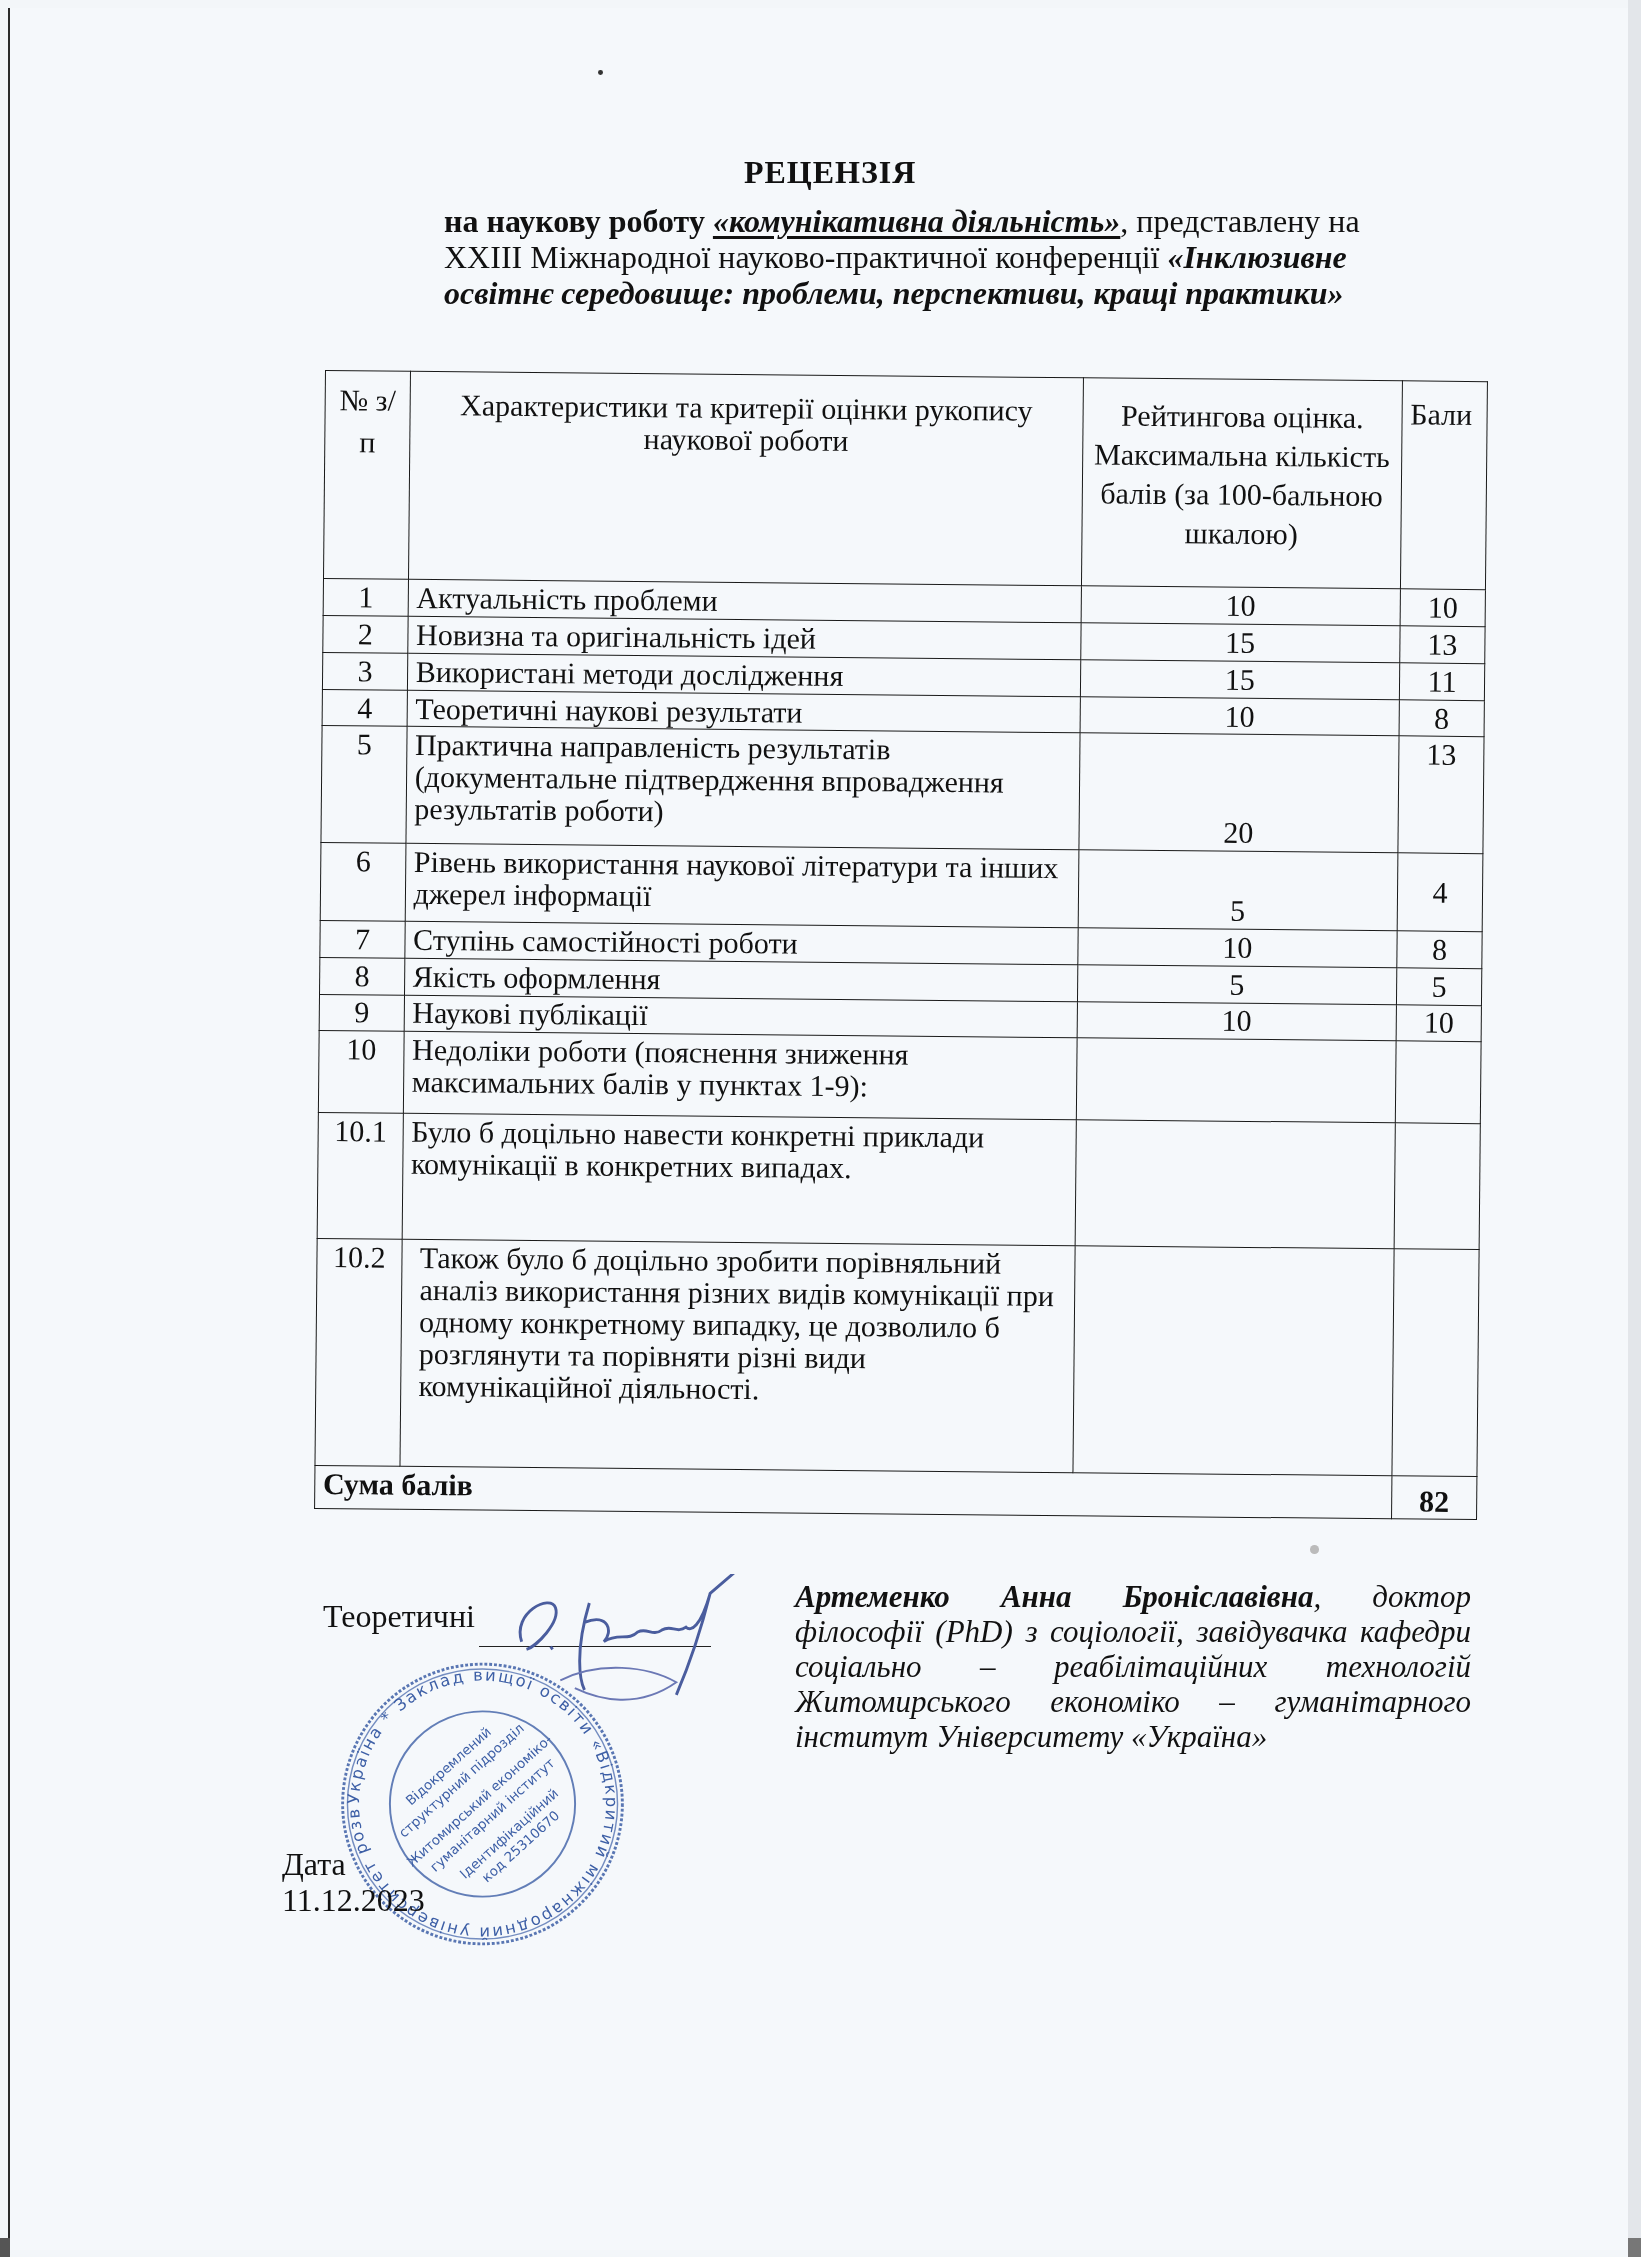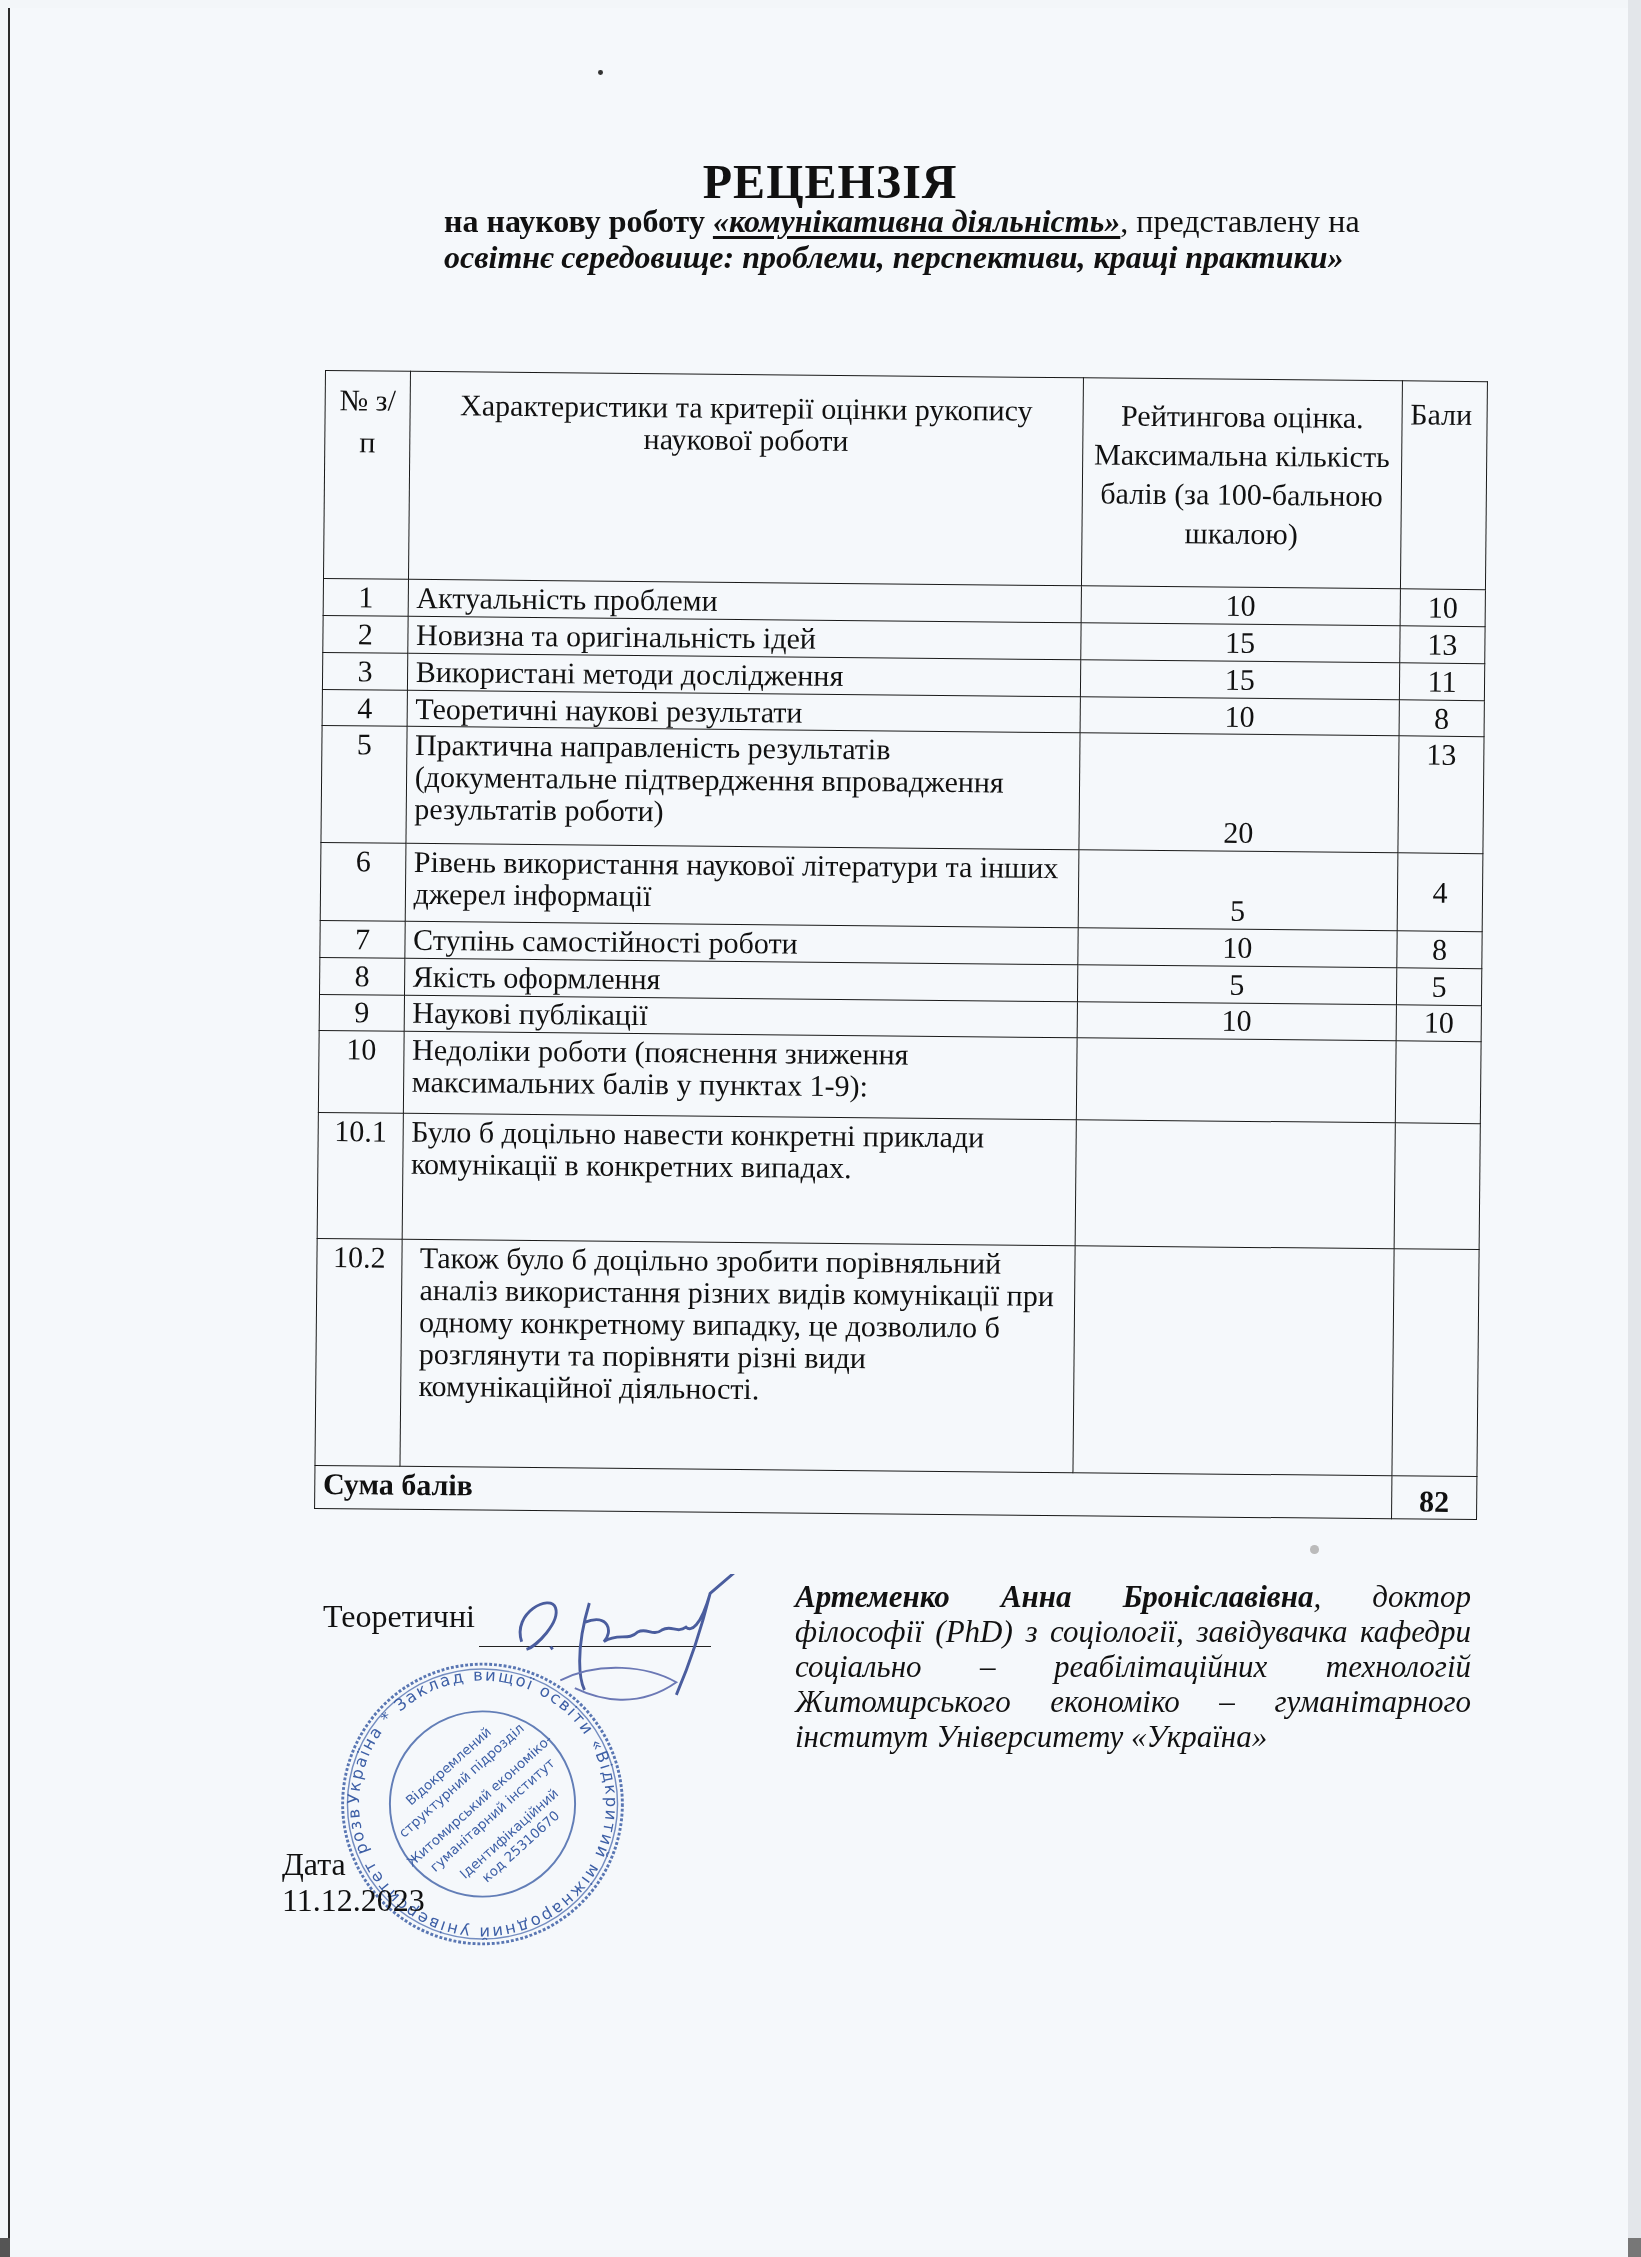--- a/index.html
+++ b/index.html
@@ -14,21 +14,21 @@
     background:#f5f8fb;
     border-left:2.9px solid #2b2b2b;
   }
   .edge-right { position:absolute; right:0; top:0; width:13.5px; height:2257px; background:#e3e6ea; }
   .edge-bottom-left { position:absolute; left:0; bottom:0; width:9.7px; height:19.3px; background:#555; }
   .edge-bottom-right { position:absolute; right:0; bottom:0; width:13.5px; height:19.3px; background:#777; }
   .speck { position:absolute; width:4.8px; height:4.8px; border-radius:50%; background:#333; }
 
   .title {
     position:absolute; left:0; width:1641px; top:154px; text-align:center;
-    font-family:"Liberation Serif", serif; font-weight:bold; font-size:48px;
+    font-family:"Liberation Serif", serif; font-weight:bold; font-size:32px;
     letter-spacing:1px; padding-left:19.3px; box-sizing:border-box;
   }
   .intro { position:absolute; left:444px; width:1014px; top:203px; font-size:32px; line-height:36px; }
   .intro .line { display:block; white-space:nowrap; }
   .intro .l1 { font-weight:bold; }
   .intro .l1 .u { font-style:italic; text-decoration:underline; text-underline-offset:3.9px; }
   .intro .l1 .rest { font-weight:normal; }
   .intro .l2 { padding-left:44px; }
   .intro .bi { font-weight:bold; font-style:italic; }
 
@@ -76,20 +76,21 @@
 <div class="edge-right"></div>
 <div class="edge-bottom-left"></div>
 <div class="edge-bottom-right"></div>
 <div class="speck" style="left:598px;top:70px;"></div>
 <div class="speck" style="left:1310px;top:1545px;width:8.7px;height:8.7px;background:#bbb;"></div>
 
 <div class="title">РЕЦЕНЗІЯ</div>
 
 <div class="intro">
   <span class="line l1"><span>на наукову роботу </span><span class="u">«комунікативна діяльність»</span><span class="rest">, представлену на</span></span>
+  <span class="line"><span>XXIII Міжнародної науково-практичної конференції </span><span class="bi">«Інклюзивне</span></span>
   <span class="line bi">освітнє середовище: проблеми, перспективи, кращі практики»</span>
 </div>
 
 <table class="review">
   <tbody>
       <tr class="hdr">
     <td class="c-num">№ з/ п</td>
     <td class="c-crit">Характеристики та критерії оцінки рукопису наукової роботи</td>
     <td class="c-max">Рейтингова оцінка. Максимальна кількість балів (за 100-бальною шкалою)</td>
     <td class="c-score">Бали</td>

